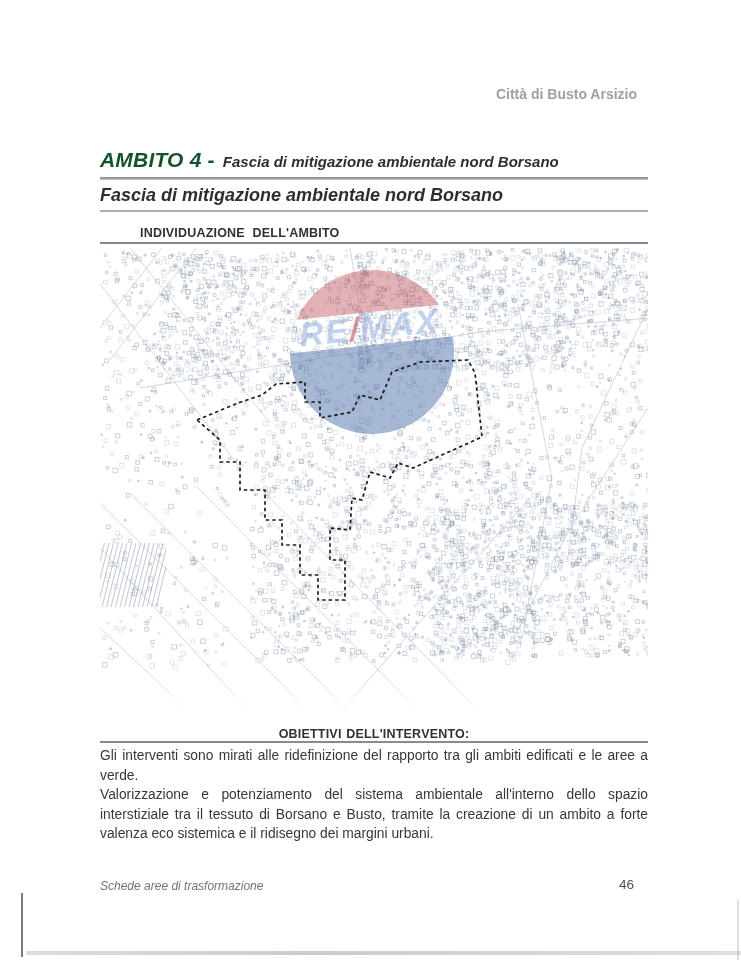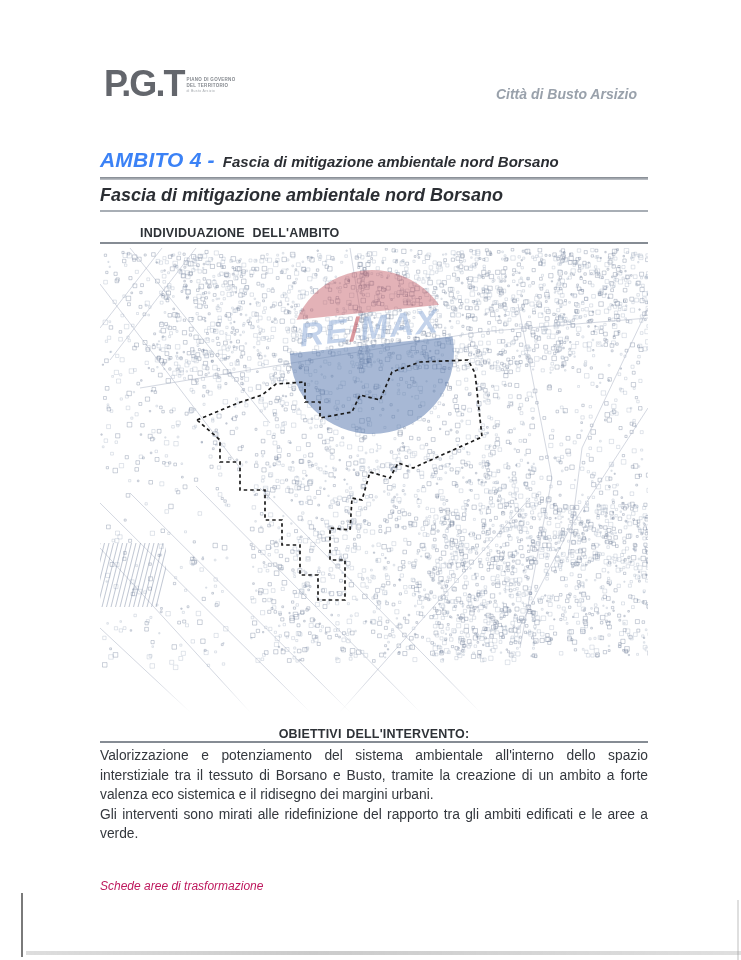--- a/index.html
+++ b/index.html
@@ -7,67 +7,59 @@
     position:relative;width:741px;height:960px;background:#ffffff;overflow:hidden;
     font-family:"Liberation Sans",sans-serif;color:#34383e;
   }
   .col{position:absolute;left:100px;width:548px;}
 
   
   #logo{position:absolute;left:104px;top:68px;display:flex;align-items:flex-start;}
   #logo .big{font-size:36px;font-weight:bold;color:#63666c;letter-spacing:-2px;line-height:.9;font-family:"Liberation Sans",sans-serif;}
   #logo .sub{margin-left:3px;margin-top:9px;color:#84888e;font-size:4.5px;font-weight:bold;line-height:1.25;letter-spacing:.3px;}
   #logo .sub .tiny{font-size:3.5px;color:#a7abb0;font-weight:normal;}
-  #city{position:absolute;right:104px;top:86px;font-size:14px;font-weight:bold;font-style:italic;color:#99a1ab;}
+  #city{position:absolute;right:104px;top:86px;font-size:14px;font-weight:bold;color:#99a1ab;}
 
   
   #title-line{top:148px;display:flex;align-items:baseline;white-space:nowrap;}
-  #title-line .prefix{font-size:21px;font-weight:bold;font-style:italic;color:#3b82f6;letter-spacing:.2px;}
+  #title-line .prefix{font-size:21px;font-weight:bold;font-style:italic;color:#14532d;letter-spacing:.2px;}
   #title-line .suffix{font-size:15px;font-weight:bold;font-style:italic;color:#2b2e33;margin-left:8px;}
   #rule1{top:177px;height:3px;background:linear-gradient(#80868e,#c2c6cb);}
   #subtitle{top:185px;font-size:18px;font-weight:bold;font-style:italic;color:#2b2e33;}
   #rule2{top:210px;height:2px;background:#a8aeb5;}
 
   .sec-heading{font-size:12.5px;font-weight:bold;color:#2e3237;letter-spacing:.2px;word-spacing:4px;}
   #heading1{top:226px;padding-left:40px;}
   #heading1-rule{top:242px;height:2px;background:#868c94;}
 
   
   #map-wrap{top:248px;height:464px;background:#ffffff;}
   #map-wrap svg{display:block;}
 
   #heading2{top:727px;word-spacing:1px;text-align:center;}
   #heading2-rule{top:741px;height:2px;background:#868c94;}
   #body-text{top:746px;font-size:13.8px;line-height:1.42;text-align:justify;color:#34383e;}
   #body-text p{margin:0;}
 
   
-  #footer-left{position:absolute;left:100px;top:879px;font-size:12px;font-style:italic;color:#be185d;}
+  #footer-left{position:absolute;left:100px;top:879px;font-size:12px;font-style:italic;color:#737373;}
   #page-num{position:absolute;left:100px;top:877px;width:534px;text-align:right;font-size:13.5px;color:#4a4e55;}
 
   
   #edge-line{position:absolute;left:21px;top:893px;width:2px;height:64px;background:#4d4d4d;opacity:.75;}
   #bottom-shadow{position:absolute;left:26px;top:951px;width:715px;height:4px;
     background:linear-gradient(to right,rgba(120,120,120,.25),rgba(140,140,140,.45) 40%,rgba(150,150,150,.3));
     filter:blur(.6px);}
   #right-shadow{position:absolute;right:2px;top:900px;width:2px;height:60px;background:rgba(150,150,150,.3);}
 </style>
 </head>
 <body>
 
 <div id="page">
 
-  <div id="logo">
-    <span class="big">P.G.T</span>
-    <span class="sub">
-      <span>PIANO DI GOVERNO</span><br>
-      <span>DEL TERRITORIO</span><br>
-      <span class="tiny">di Busto Arsizio</span>
-    </span>
-  </div>
   <div id="city">Città di Busto Arsizio</div>
 
   <div id="title-line" class="col">
     <span class="prefix">AMBITO 4 -</span>
     <span class="suffix">Fascia di mitigazione ambientale nord Borsano</span>
   </div>
   <div id="rule1" class="col"></div>
   <div id="subtitle" class="col">Fascia di mitigazione ambientale nord Borsano</div>
   <div id="rule2" class="col"></div>
 
@@ -139,22 +131,23 @@
 
       <path fill="none" stroke="#1c1c1c" stroke-width="1.7" stroke-dasharray="3.5 3" d="M97,172 L138,155 L162,147 L176,136 L205,134 L205,154 L220,154 L220,170 L252,164 L260,147 L280,152 L292,124 L320,114 L368,112 L375,125 L382,189 L313,220 L298,215 L290,230 L270,224 L262,252 L252,250 L250,282 L230,280 L230,312 L245,312 L245,352 L218,352 L218,327 L200,327 L200,297 L182,297 L182,272 L165,272 L165,242 L140,242 L140,214 L120,214 L120,192 Z"></path>
 
       <rect x="0" y="430" width="548" height="34" fill="url(#fadeBottom)"></rect>
     </svg>
   </div>
 
   <div id="heading2" class="col sec-heading">OBIETTIVI DELL'INTERVENTO:</div>
   <div id="heading2-rule" class="col"></div>
   <div id="body-text" class="col">
+    <p>Gli interventi sono mirati alle ridefinizione del rapporto tra gli ambiti edificati e le aree a verde.</p>
     <p>Valorizzazione e potenziamento del sistema ambientale all'interno dello spazio interstiziale tra il tessuto di Borsano e Busto, tramite la creazione di un ambito a forte valenza eco sistemica e il ridisegno dei margini urbani.</p>
-    <p>Gli interventi sono mirati alle ridefinizione del rapporto tra gli ambiti edificati e le aree a verde.</p>
   </div>
 
   <div id="footer-left">Schede aree di trasformazione</div>
+  <div id="page-num">46</div>
 
   <div id="edge-line"></div>
   <div id="bottom-shadow"></div>
   <div id="right-shadow"></div>
 </div>
 
 </body></html>

